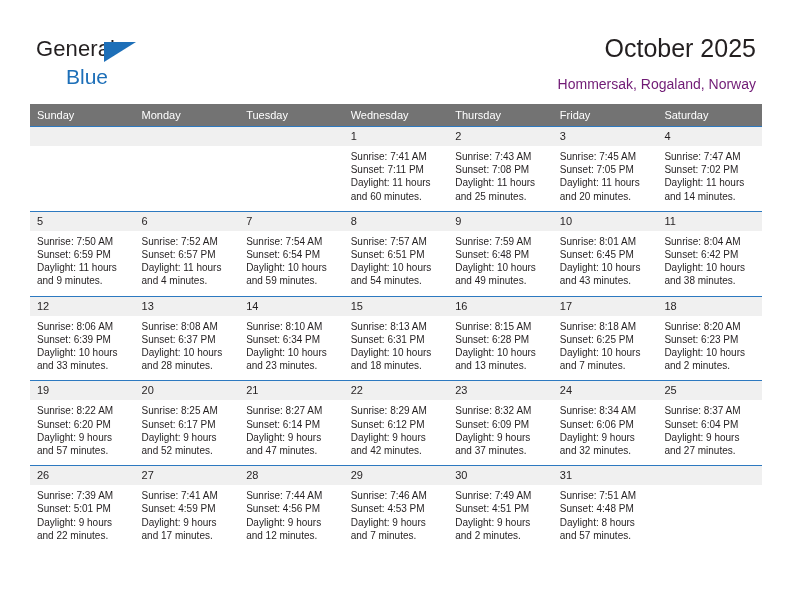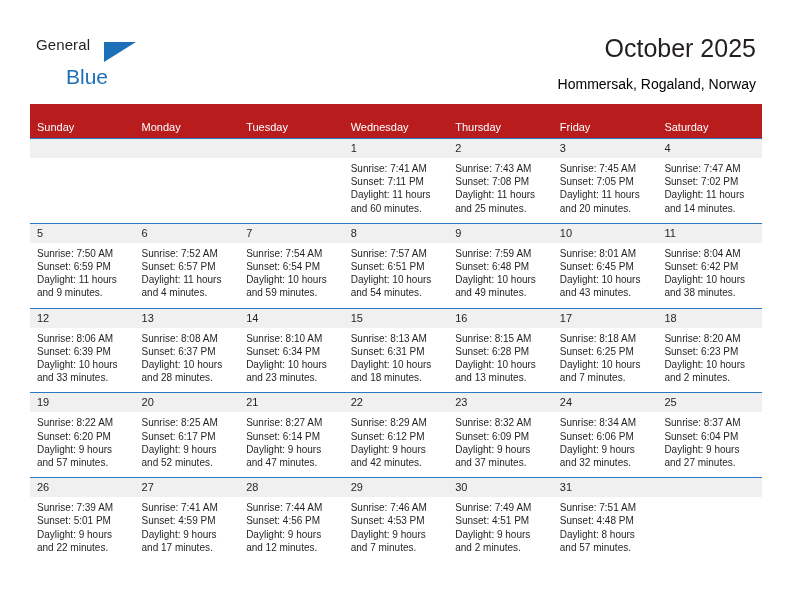--- a/index.html
+++ b/index.html
@@ -33,21 +33,21 @@
     position: absolute;
     left: 36px;
     top: 36px;
     width: 180px;
     height: 52px;
   }
   .logo-general {
     position: absolute;
     left: 0;
     top: 0;
-    font-size: 15px;
+    font-size: 22px;
     letter-spacing: 0.1px;
     color: #231f20;
     font-family: "Liberation Sans", sans-serif;
     text-align: center;
   }
   .logo-triangle {
     position: absolute;
     left: 68px;
     top: 6px;
     width: 0;
@@ -70,41 +70,41 @@
     font-size: 25px;
     color: #231f20;
     text-align: left;
     white-space: nowrap;
   }
   .subtitle {
     position: absolute;
     right: 36px;
     top: 76px;
     font-size: 14px;
-    color: #000000;
+    color: #701a75;
     text-align: center;
     white-space: nowrap;
   }
 
   
   .calendar {
     position: absolute;
     left: 30px;
     top: 104px;
     width: 732px;
     border-collapse: collapse;
     table-layout: fixed;
   }
   .calendar th {
-    background: #b91c1c;
+    background: #737373;
     color: #ffffff;
     font-size: 11px;
     font-weight: normal;
     text-align: left;
-    padding: 17px 0 5px 7px;
+    padding: 5px 0 5px 7px;
     height: 12px;
     border: none;
   }
   .calendar td {
     width: 104.5px;
     height: 76px;
     vertical-align: top;
     padding: 0;
     border: none;
     border-top: 1px solid #2d79c0;

